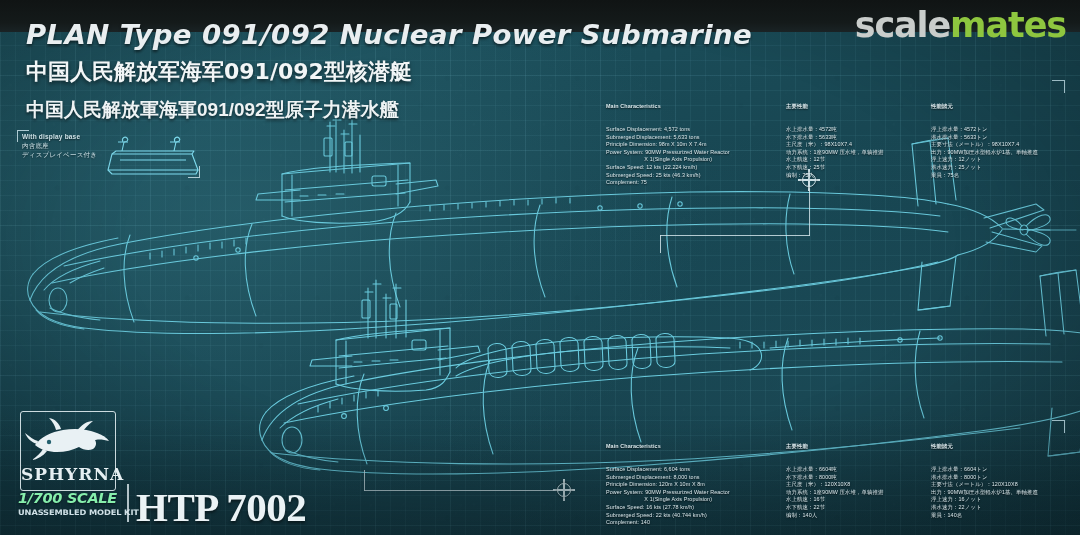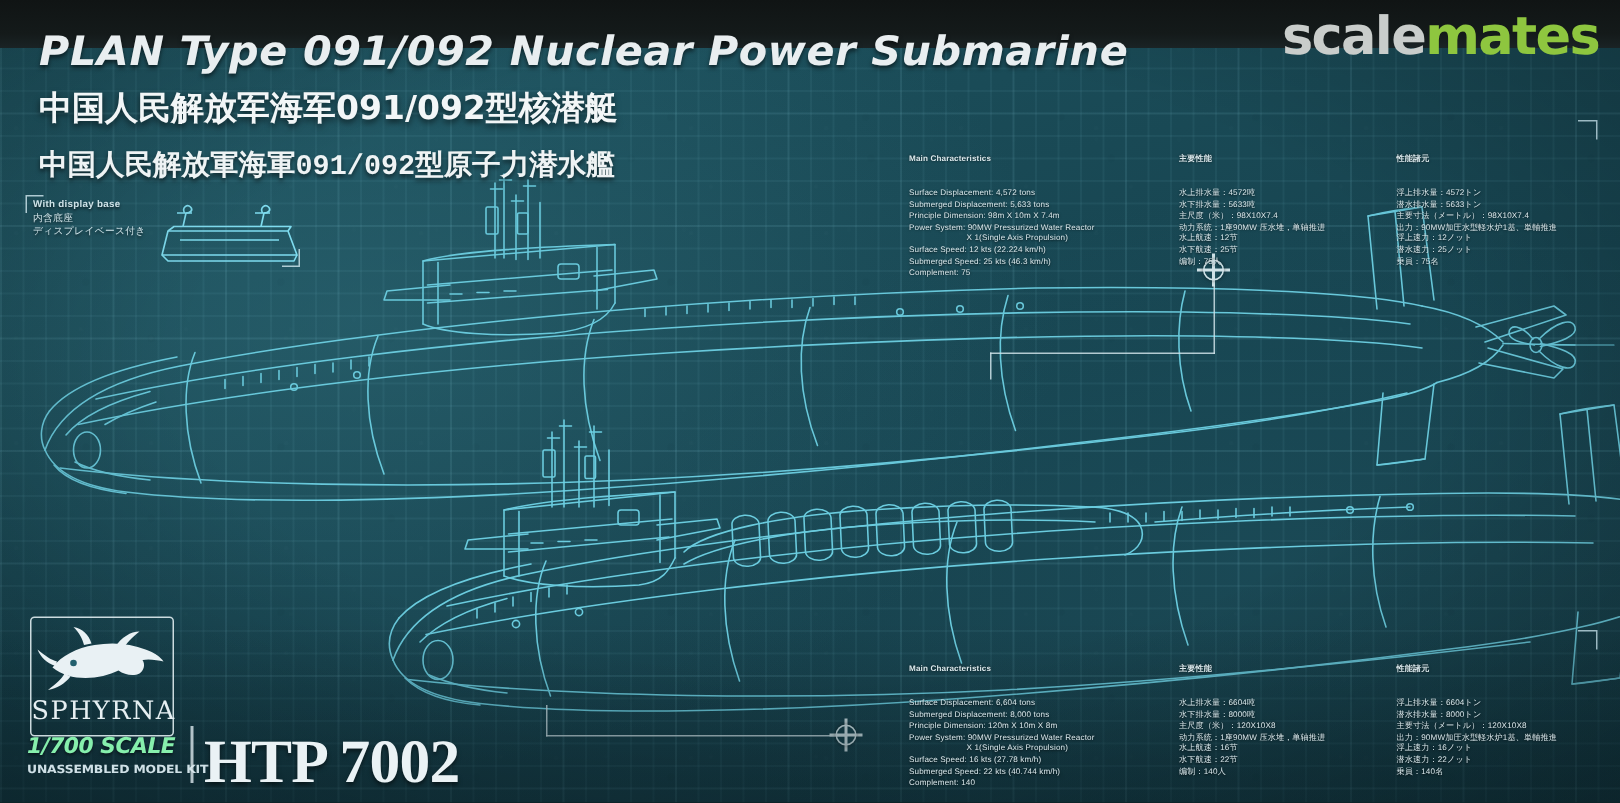--- a/index.html
+++ b/index.html
@@ -89,21 +89,21 @@
     position: absolute; left: 26px; top: 57px;
     font-family: "DejaVu Sans", sans-serif;
     font-size: 22px; font-weight: 700;
     color: #f2f6f7;
     letter-spacing: 0px;
     text-shadow: 0 2px 4px rgba(0,0,0,.6);
     white-space: nowrap;
   }
   .title-jp {
     position: absolute; left: 26px; top: 97px;
-    font-family: Liberation Mono, monospace;
+    font-family: Liberation Sans, sans-serif;
     font-size: 19px; font-weight: 700;
     color: #eef3f4;
     text-shadow: 0 2px 3px rgba(0,0,0,.55);
     white-space: nowrap;
   }
 
   
   .base-note {
     position: absolute; left: 22px; top: 132px;
     color: #cfe3e8; font-size: 6.5px; line-height: 9px;
@@ -154,21 +154,21 @@
     position: absolute; left: 20px; top: 411px;
     width: 96px; height: 80px;
     border: 1.6px solid rgba(224,236,240,.9);
     border-radius: 3px;
   }
   .shark-wrap { position: absolute; left: 4px; top: 3px; width: 88px; height: 50px; }
   .sphyrna-word {
     position: absolute; left: 0; right: 0; bottom: 6px;
     text-align: center;
     font-family: "DejaVu Serif", serif;
-    font-size: 17px; font-weight: 400; letter-spacing: 1px;
+    font-size: 17px; font-weight: 700; letter-spacing: 1px;
     color: #e6eff2;
   }
   .scale-line {
     position: absolute; left: 18px; top: 490px;
     font-family: "DejaVu Sans", sans-serif;
     font-size: 14.5px; font-weight: 700; letter-spacing: -.3px;
     color: #86efac; font-style: italic;
     text-shadow: 0 1px 2px rgba(0,0,0,.5);
   }
   .kit-line {

